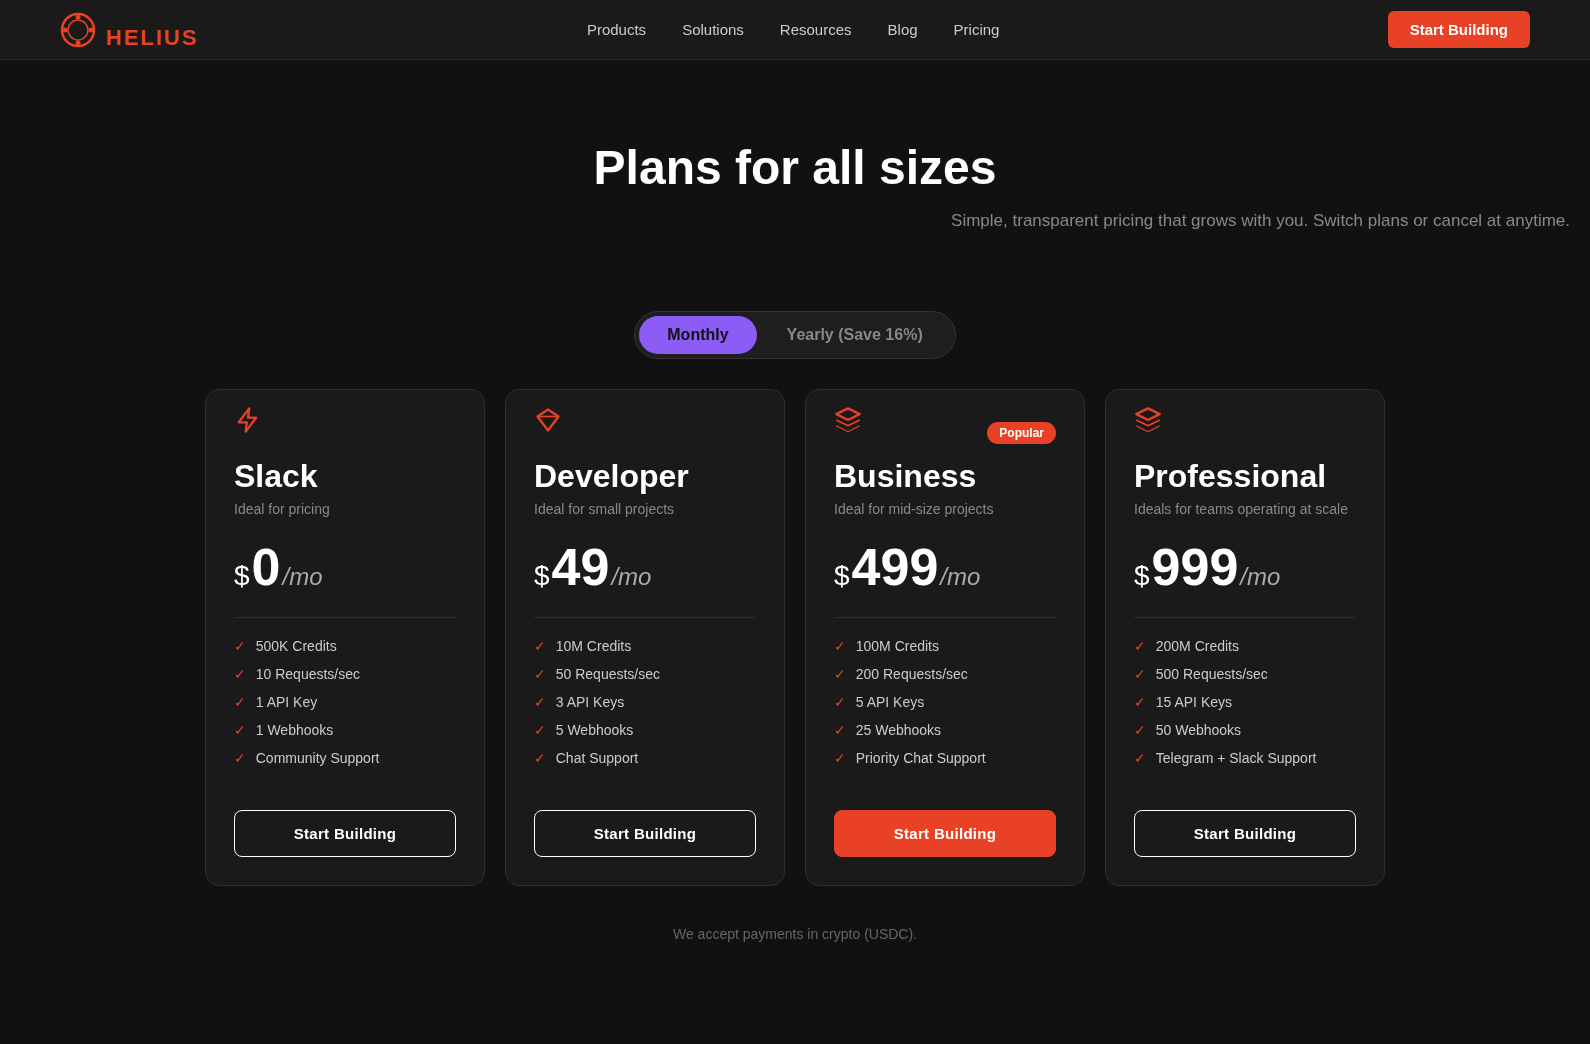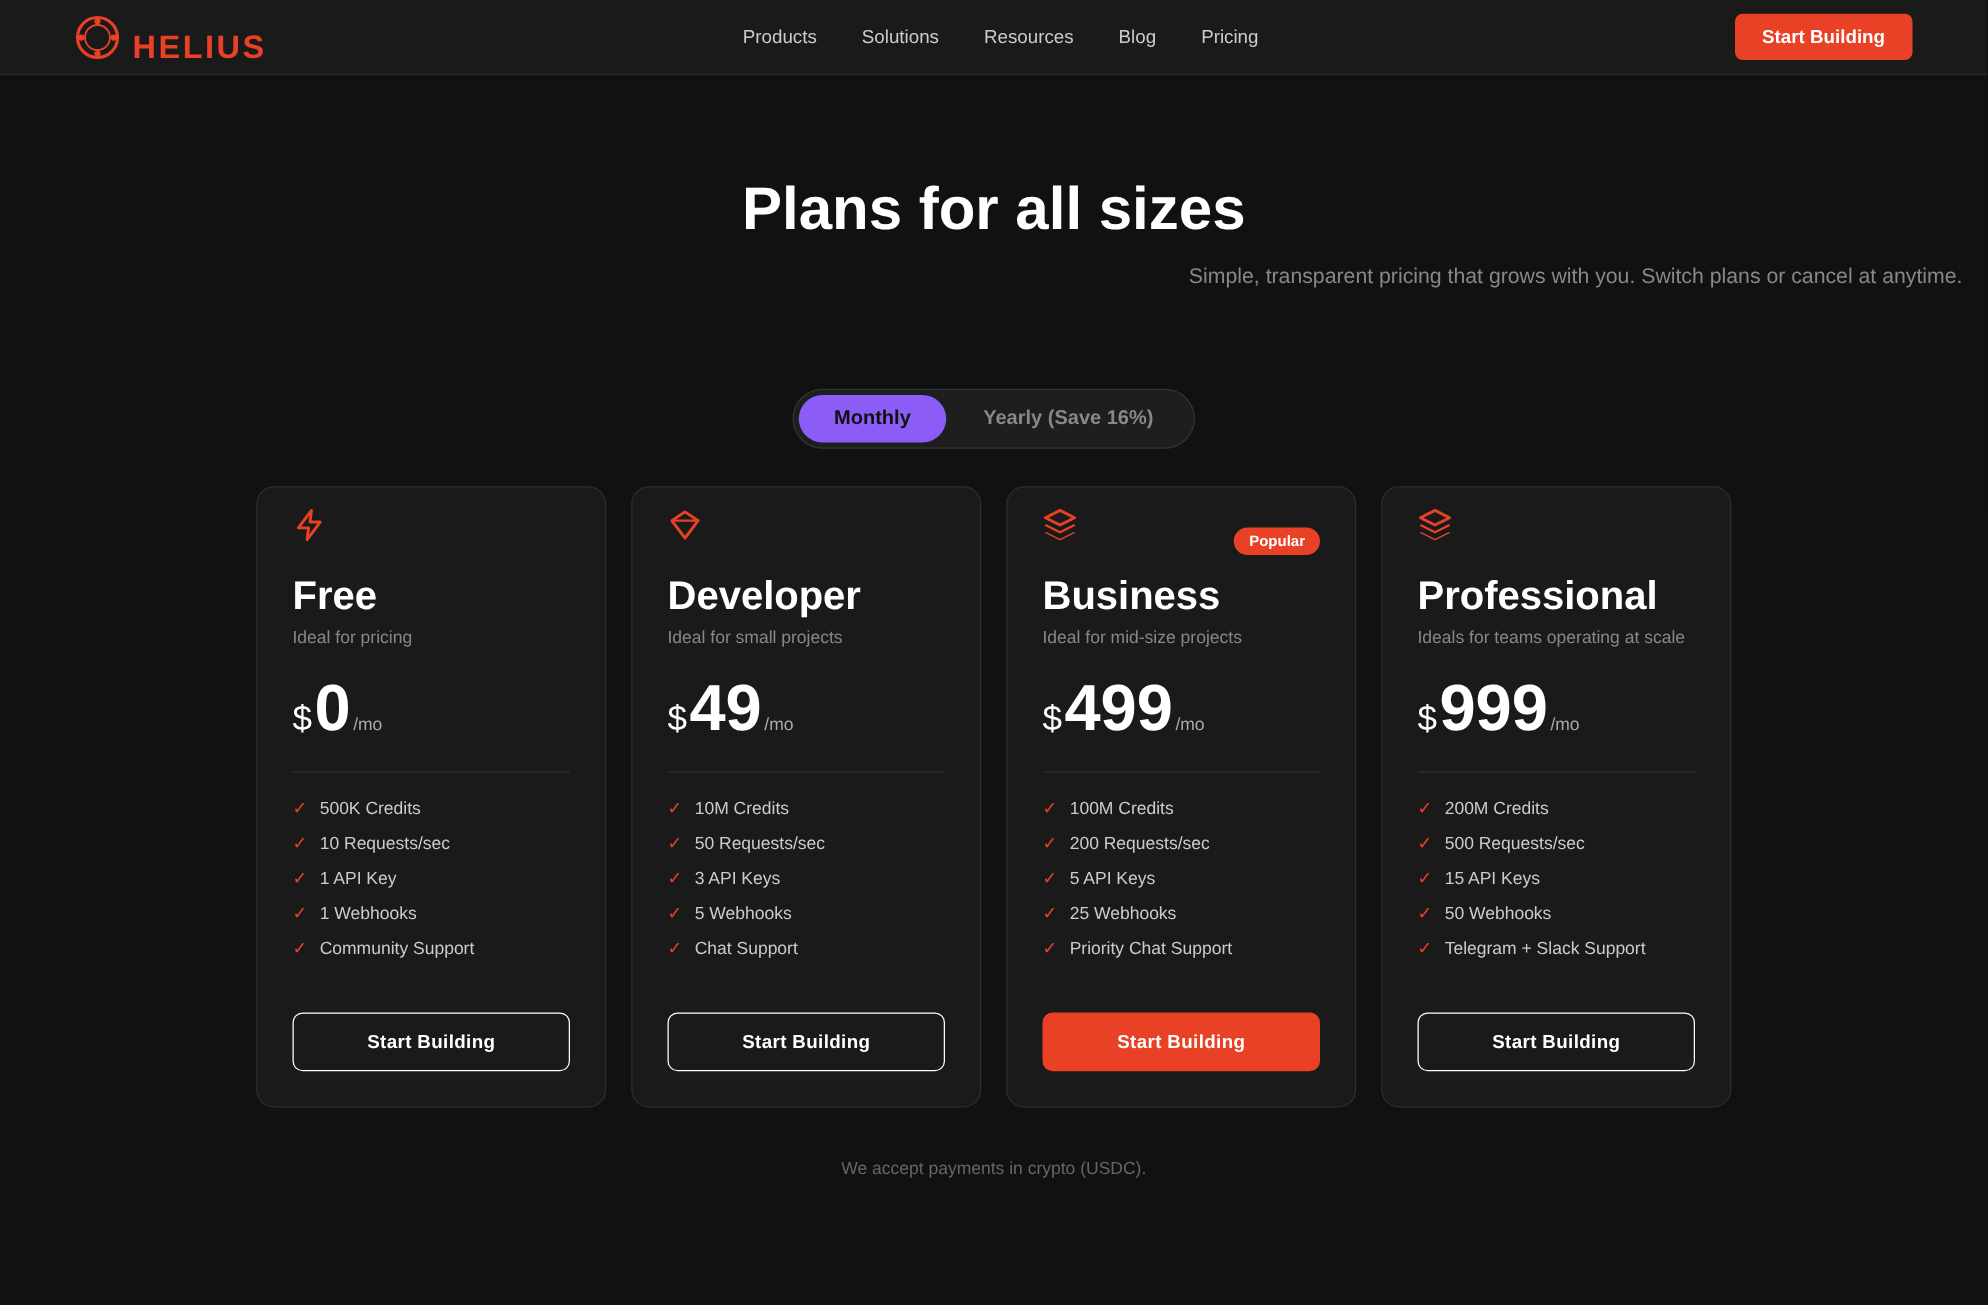--- a/index.html
+++ b/index.html
@@ -25,21 +25,21 @@
       align-items: center;
       gap: 10px;
       text-decoration: none;
     }
     .logo-icon {
       width: 36px;
       height: 36px;
     }
     .logo-text {
       color: #e84125;
-      font-size: 26px;
+      font-size: 22px;
       font-weight: 700;
       letter-spacing: 2px;
       margin-top: 16px;
     }
     .nav-links {
       display: flex;
       gap: 36px;
       list-style: none;
     }
     .nav-links a {
@@ -150,22 +150,23 @@
       font-weight: 400;
       color: #fff;
     }
     .price-amount {
       font-size: 52px;
       font-weight: 700;
       color: #fff;
       line-height: 1;
     }
     .price-period {
-      font-size: 14px;
+      font-size: 24px;
       color: #aaa;
+      font-style: italic;
     }
     .price-divider {
       border: none;
       border-top: 1px solid #2e2e2e;
       margin-bottom: 20px;
     }
     .features-list {
       list-style: none;
       margin-bottom: 32px;
       flex: 1;
@@ -258,21 +259,21 @@
 </div>
 
 <div class="cards-container">
 
   <div class="card">
     <div class="card-icon">
       <svg width="28" height="28" viewBox="0 0 24 24" fill="none">
         <path d="M13 2L4 14h7l-1 8 9-12h-7l1-8z" stroke="#e84125" stroke-width="2" stroke-linejoin="round" fill="none"></path>
       </svg>
     </div>
-    <div class="card-title">Free</div>
+    <div class="card-title">Slack</div>
     <div class="card-subtitle">Ideal for pricing</div>
     <div class="price-row">
       <span class="price-dollar">$ </span>
       <span class="price-amount">0</span>
       <span class="price-period">/mo</span>
     </div>
     <hr class="price-divider">
     <ul class="features-list">
       <li class="feature-item">
         <span class="check-icon">✓</span>

